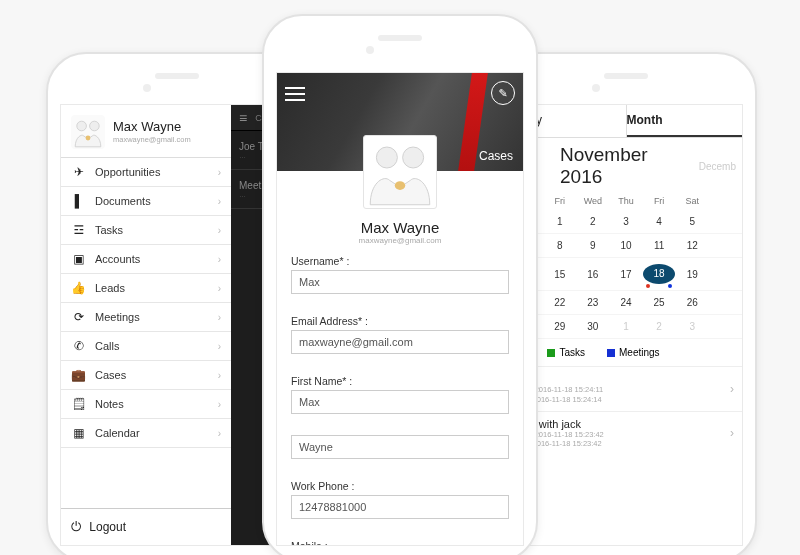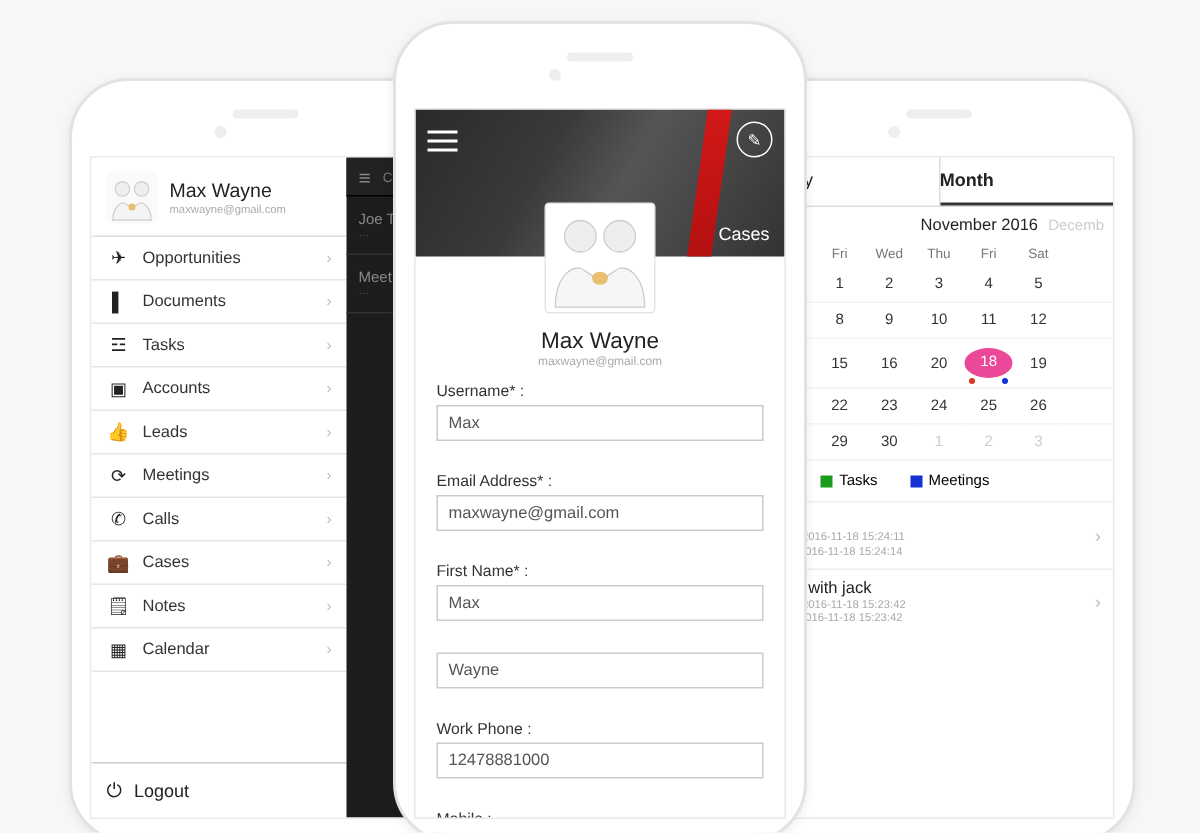--- a/index.html
+++ b/index.html
@@ -129,32 +129,32 @@
     font-family: inherit;
   }
 
   
   #phone-right { left: 495px; top: 52px; width: 262px; height: 510px; z-index: 1; }
   .cal-tabs { display:flex; border-bottom:1px solid #ddd; }
   .cal-tab { flex:1; text-align:left; font-size:12px; padding:8px 0; color:#222; border-right:1px solid #ddd; cursor:pointer;}
   .cal-tab:last-child{border-right:none;}
   .cal-tab.active { border-bottom:2px solid #333; font-weight:700;}
   .cal-head { display:flex; align-items:center; justify-content:space-between; padding:6px 6px 4px 6px;}
-  .cal-title { font-size:11px; color:#222; flex:1; text-align:right;}
+  .cal-title { font-size:19px; color:#222; flex:1; text-align:left;}
   .cal-next { font-size:10px; color:#ccc; width:44px; text-align:right; overflow:hidden;}
   .cal-grid { width:100%; border-collapse:collapse; font-size:10px; }
   .cal-grid th { color:#777; font-weight:400; padding:4px 0; font-size:9px;}
   .cal-grid td {
     width:14.28%; text-align:center; padding:6px 0;
     color:#333; border-bottom:1px solid #f4f4f4;
   }
   .cal-grid td.dim { color:#ccc; }
   .cal-grid td.sel span{
     display:inline-block; width:32px; height:20px; line-height:20px;
-    background:#ec4899; color:#fff; border-radius:50%;
+    background:#0c4a6e; color:#fff; border-radius:50%;
     position:relative;
   }
   .cal-grid td.sel span::after{
     content:""; position:absolute; left:3px; bottom:-4px; width:4px; height:4px; background:#d32; border-radius:50%;
   }
   .cal-grid td.sel span::before{
     content:""; position:absolute; right:3px; bottom:-4px; width:4px; height:4px; background:#13d; border-radius:50%;
   }
   .legend { display:flex; gap:22px; padding:8px 6px; font-size:10px; align-items:center;}
   .legend .lg { display:flex; align-items:center; gap:4px;}
@@ -345,21 +345,21 @@
             <td>9</td>
             <td>10</td>
             <td>11</td>
             <td>12</td>
             <td></td>
           </tr>
           <tr>
             <td></td>
             <td>15</td>
             <td>16</td>
-            <td>20</td>
+            <td>17</td>
             <td class="sel"><span>18</span></td>
             <td>19</td>
             <td></td>
           </tr>
           <tr>
             <td></td>
             <td>22</td>
             <td>23</td>
             <td>24</td>
             <td>25</td>

